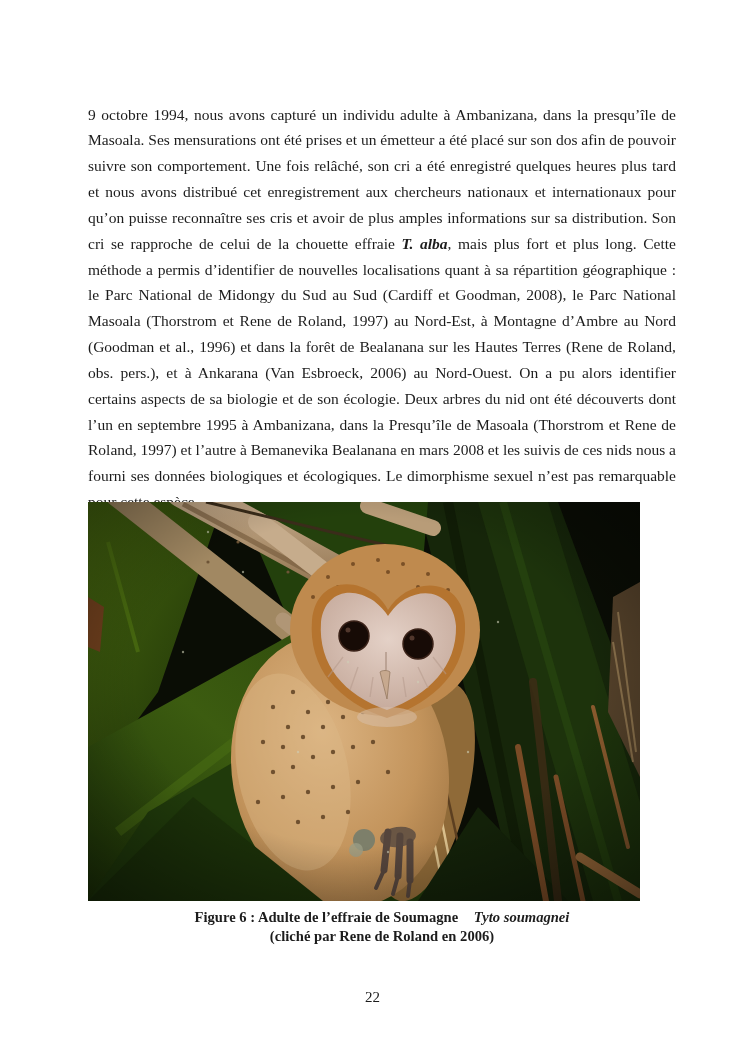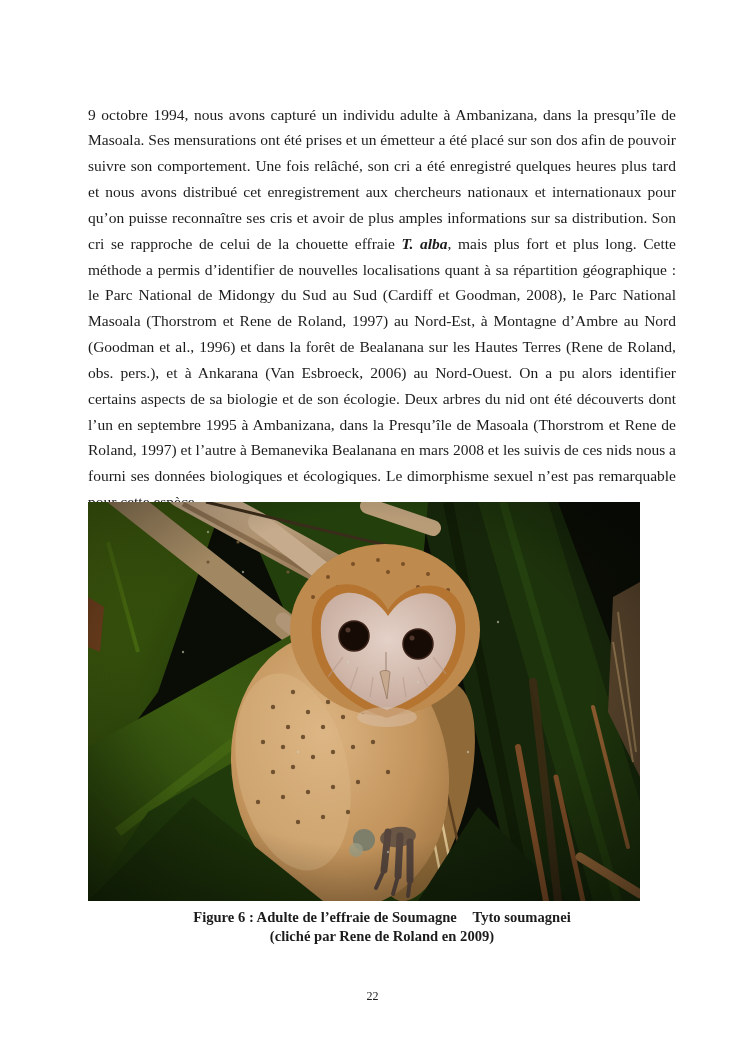--- a/index.html
+++ b/index.html
@@ -13,35 +13,35 @@
     position:relative;width:745px;height:1053px;background:#ffffff;overflow:hidden;
   }
   .paragraph{
     position:absolute;left:88px;top:86px;width:588px;
     font-size:15.5px;line-height:25.85px;
     text-align:justify;
   }
   .seg-normal{font-style:normal;font-weight:normal;}
   .seg-italic{font-style:italic;font-weight:bold;}
   .seg-bold{font-weight:bold;}
-  .seg-bold-italic{font-weight:bold;margin-left:12px;}
+  .seg-bold-italic{font-weight:bold;font-style:italic;margin-left:12px;}
   .photo-figure{
     position:absolute;left:88px;top:502px;width:552px;height:399px;
     background:#0a0d05;
   }
   .photo-figure svg{display:block;width:552px;height:399px;}
   .caption{
     position:absolute;left:88px;top:908px;width:588px;
     text-align:center;font-weight:bold;
     font-size:14.6px;line-height:18.6px;
   }
   .caption-line{display:block;}
   .page-number{
     position:absolute;left:0;top:989px;width:745px;
-    text-align:center;font-size:12px;
+    text-align:center;font-size:15px;
   }
 </style>
 </head>
 <body>
 
 <div class="page">
 
   <p class="paragraph"><span class="seg-normal">9 octobre 1994, nous avons capturé un individu adulte à Ambanizana, dans la presqu’île de Masoala. Ses mensurations ont été prises et un émetteur a été placé sur son dos afin de pouvoir suivre son comportement. Une fois relâché, son cri a été enregistré quelques heures plus tard et nous avons distribué cet enregistrement aux chercheurs nationaux et internationaux pour qu’on puisse reconnaître ses cris et avoir de plus amples informations sur sa distribution. Son cri se rapproche de celui de la chouette effraie </span><span class="seg-italic">T. alba</span><span class="seg-normal">, mais plus fort et plus long. Cette méthode a permis d’identifier de nouvelles localisations quant à sa répartition géographique : le Parc National de Midongy du Sud au Sud (Cardiff et Goodman, 2008), le Parc National Masoala (Thorstrom et Rene de Roland, 1997) au Nord-Est, à Montagne d’Ambre au Nord (Goodman et al., 1996) et dans la forêt de Bealanana sur les Hautes Terres (Rene de Roland, obs. pers.), et à Ankarana (Van Esbroeck, 2006) au Nord-Ouest. On a pu alors identifier certains aspects de sa biologie et de son écologie. Deux arbres du nid ont été découverts dont l’un en septembre 1995 à Ambanizana, dans la Presqu’île de Masoala (Thorstrom et Rene de Roland, 1997) et l’autre à Bemanevika Bealanana en mars 2008 et les suivis de ces nids nous a fourni ses données biologiques et écologiques. Le dimorphisme sexuel n’est pas remarquable pour cette espèce.</span></p>
 
   <figure class="photo-figure" style="margin:0">
@@ -247,18 +247,18 @@
           <circle cx="380" cy="250" r="1.2"></circle>
           <circle cx="300" cy="350" r="1.2"></circle>
       </g>
 
       <rect width="552" height="399" fill="url(#gVig)"></rect>
     </svg>
   </figure>
 
   <div class="caption">
     <span class="caption-line"><span class="seg-bold">Figure 6 : Adulte de l’effraie de Soumagne </span><span class="seg-bold-italic">Tyto soumagnei</span></span>
-    <span class="caption-line">(cliché par Rene de Roland en 2009)</span>
+    <span class="caption-line">(cliché par Rene de Roland en 2006)</span>
   </div>
 
   <div class="page-number">22</div>
 
 </div>
 
 </body></html>

